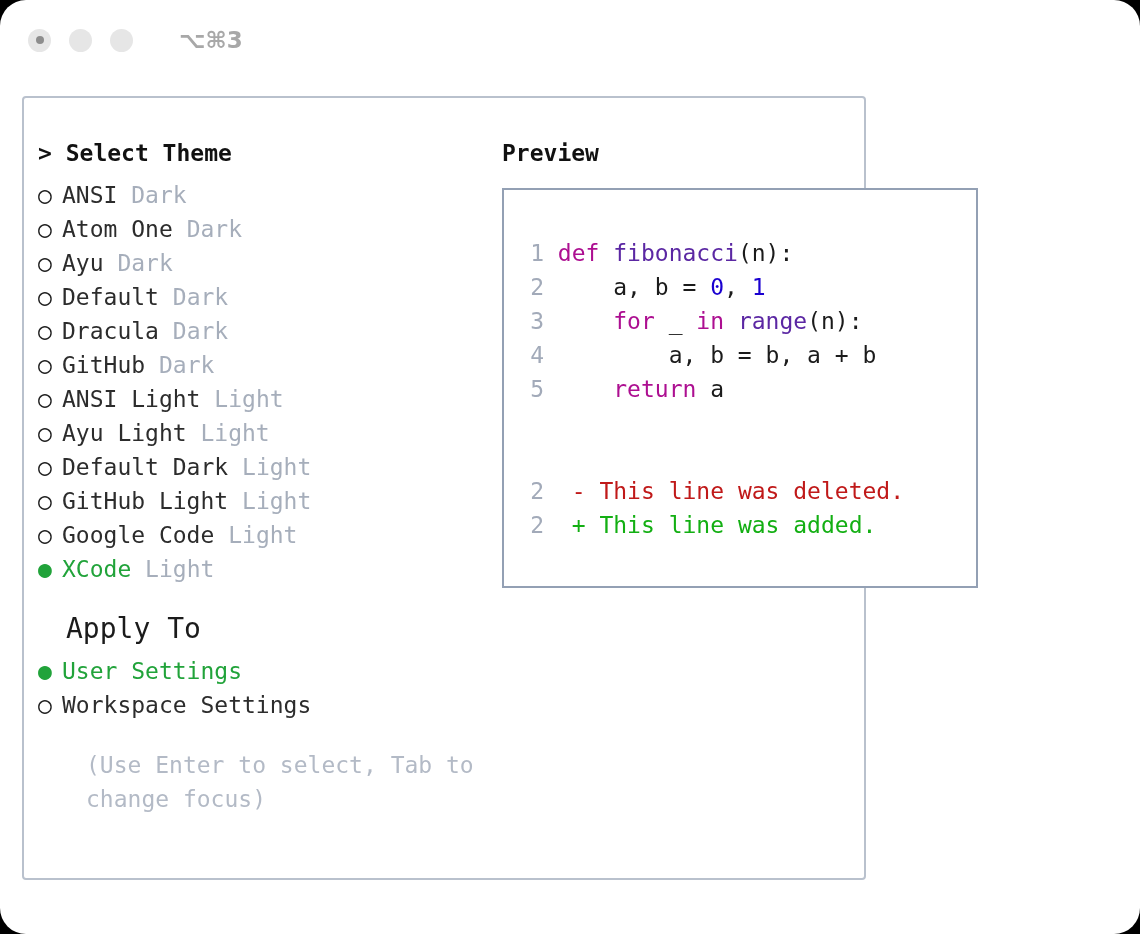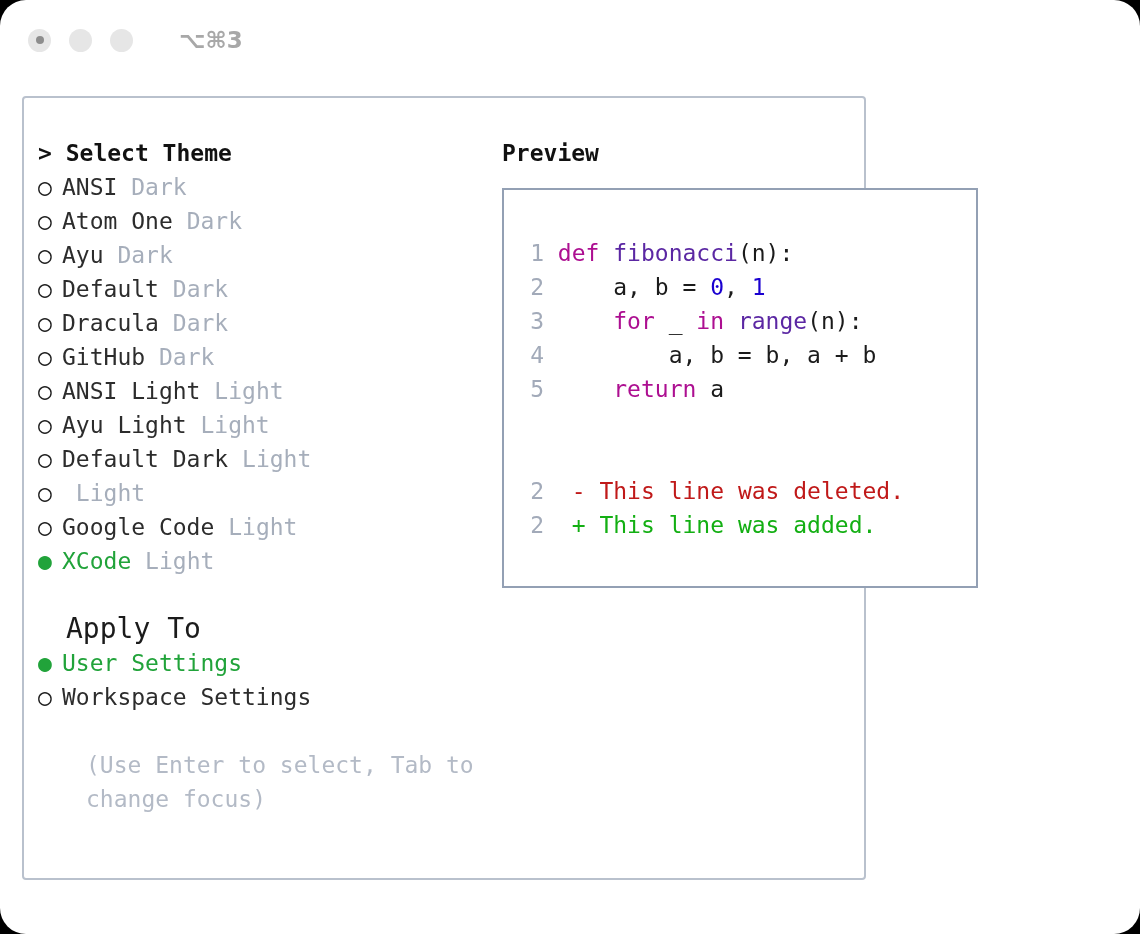--- a/index.html
+++ b/index.html
@@ -102,21 +102,21 @@
   }
   .marker {
     width: 24px;
     flex: 0 0 24px;
     color: #222222;
     font-size: 23px;
     line-height: 34px;
     display: inline-block;
   }
   .marker.sel { color: #21a33a; }
-  .name { color: #2c2c2c; }
+  .name { color: #2c2c2c; margin-top: 8px; }
   .name.sel { color: #21a33a; }
   .variant { color: #a6aebb; }
 
   .applyto-head {
     font-size: 28px;
     color: #1b1b1b;
     line-height: 34px;
     white-space: pre;
     padding-left: 28px;
   }
@@ -190,21 +190,21 @@
       <div class="theme-list" id="theme-list">
           <div class="row"><span class="marker">○</span><span class="name">ANSI</span><span> </span><span class="variant">Dark</span></div>
           <div class="row"><span class="marker">○</span><span class="name">Atom One</span><span> </span><span class="variant">Dark</span></div>
           <div class="row"><span class="marker">○</span><span class="name">Ayu</span><span> </span><span class="variant">Dark</span></div>
           <div class="row"><span class="marker">○</span><span class="name">Default</span><span> </span><span class="variant">Dark</span></div>
           <div class="row"><span class="marker">○</span><span class="name">Dracula</span><span> </span><span class="variant">Dark</span></div>
           <div class="row"><span class="marker">○</span><span class="name">GitHub</span><span> </span><span class="variant">Dark</span></div>
           <div class="row"><span class="marker">○</span><span class="name">ANSI Light</span><span> </span><span class="variant">Light</span></div>
           <div class="row"><span class="marker">○</span><span class="name">Ayu Light</span><span> </span><span class="variant">Light</span></div>
           <div class="row"><span class="marker">○</span><span class="name">Default Dark</span><span> </span><span class="variant">Light</span></div>
-          <div class="row"><span class="marker">○</span><span> </span><span class="variant">Light</span></div>
+          <div class="row"><span class="marker">○</span><span class="name">GitHub Light</span><span> </span><span class="variant">Light</span></div>
           <div class="row"><span class="marker">○</span><span class="name">Google Code</span><span> </span><span class="variant">Light</span></div>
           <div class="row"><span class="marker sel">●</span><span class="name sel">XCode</span><span> </span><span class="variant">Light</span></div>
         </div>
 
       <div class="spacer-lg"></div>
 
       <div class="applyto-head">Apply To</div>
       <div id="apply-list">
           <div class="row"><span class="marker sel">●</span><span class="name sel">User Settings</span></div>
           <div class="row"><span class="marker">○</span><span class="name">Workspace Settings</span></div>

